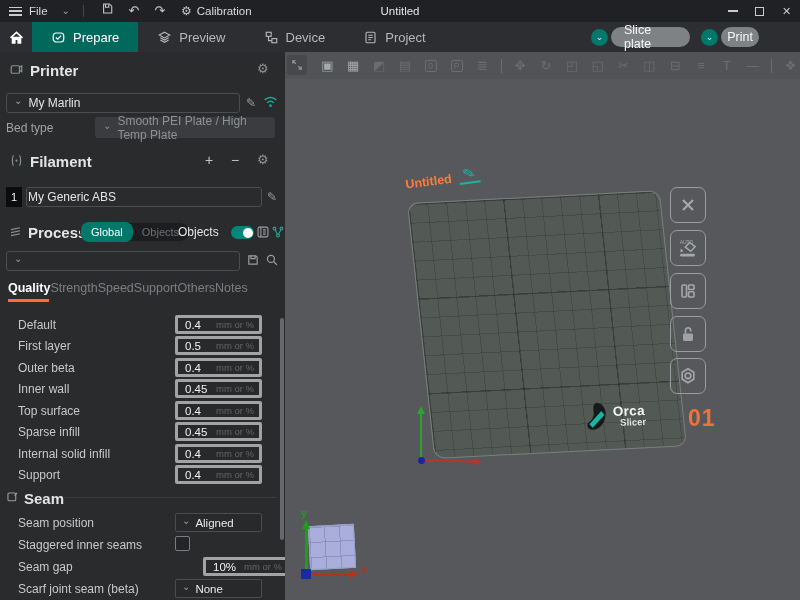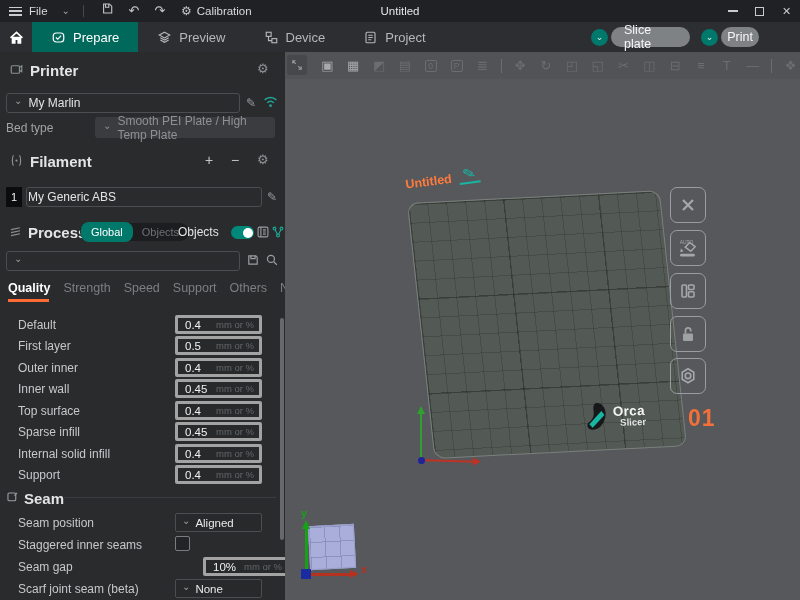--- a/index.html
+++ b/index.html
@@ -49,21 +49,21 @@
                align-items:center; gap:6px; padding:0 8px; color:#8E9194; font-size:12px; }
   .hdr-btn { position:absolute; color:#C3C5C7; font-size:14px; width:16px; text-align:center; }
   .slot { position:absolute; width:16px; height:20px; background:#0B0C0D; color:#F0F1F1; font-size:11px;
           display:flex; align-items:center; justify-content:center; }
   .scope-wrap { position:absolute; height:18px; background:#1C1D1F; border-radius:9px; display:flex; align-items:center; padding:1px; }
   .scope-on { height:20px; border-radius:8px; background:#00796B; color:#FFFFFF; font-size:11px;
               display:flex; align-items:center; padding:0 10px; }
   .scope-off { color:#6D7074; font-size:11px; padding:0 9px; }
   .toggle { position:absolute; width:23px; height:13px; border-radius:7px; background:#00897B; }
   .toggle i { position:absolute; right:1.5px; top:1.5px; width:10px; height:10px; border-radius:50%; background:#FFFFFF; }
-  .side-tabs { position:absolute; left:8px; top:229px; display:flex; gap:13px; font-size:12.5px; color:#7C7F82; }
+  .side-tabs { position:absolute; left:8px; top:229px; display:flex; font-size:12.5px; color:#7C7F82; }
   .side-tabs .on { color:#FFFFFF; font-weight:bold; }
   .tab-underline { position:absolute; left:8px; top:247px; width:41px; height:2.5px; background:#FF6B35; }
   .vbox { position:absolute; left:175px; width:87px; height:19px; border:3px solid #a3a3a3; border-radius:2px;
           background:#28292B; display:flex; align-items:center; }
   .vbox .val { flex:1; color:#F0F1F1; font-size:11.5px; padding-left:7px; }
   .vbox .unit { color:#64676A; font-size:9.5px; padding-right:5px; }
   .sel-sm { position:absolute; left:175px; width:87px; height:19px; border:1px solid #4B4D50; border-radius:2px;
             background:#28292B; display:flex; align-items:center; gap:5px; padding:0 6px; color:#E8E9EA; font-size:11.5px; }
   .checkbox { position:absolute; left:175px; width:15px; height:15px; border:1px solid #7A7D80; border-radius:2px; background:#232427; }
   .divider-line { position:absolute; height:1px; background:#3A3C3F; }
@@ -302,21 +302,21 @@
     <span class="row-label" style="left:18px;top:266px;">Default</span>
     <div class="vbox" style="top:263px;">
       <span class="val">0.4</span>
       <span class="unit">mm or %</span>
     </div>
     <span class="row-label" style="left:18px;top:287px;">First layer</span>
     <div class="vbox" style="top:284px;">
       <span class="val">0.5</span>
       <span class="unit">mm or %</span>
     </div>
-    <span class="row-label" style="left:18px;top:309px;">Outer inner</span>
+    <span class="row-label" style="left:18px;top:309px;">Outer beta</span>
     <div class="vbox" style="top:306px;">
       <span class="val">0.4</span>
       <span class="unit">mm or %</span>
     </div>
     <span class="row-label" style="left:18px;top:330px;">Inner wall</span>
     <div class="vbox" style="top:327px;">
       <span class="val">0.45</span>
       <span class="unit">mm or %</span>
     </div>
     <span class="row-label" style="left:18px;top:352px;">Top surface</span>

